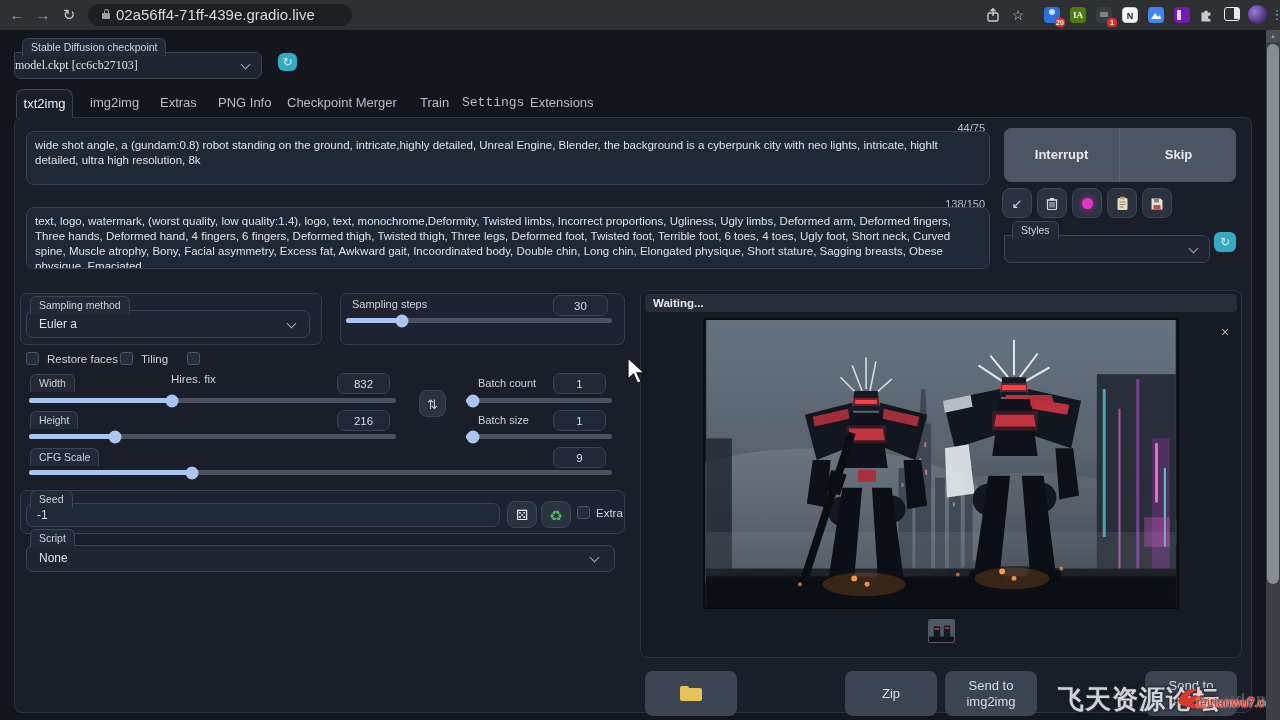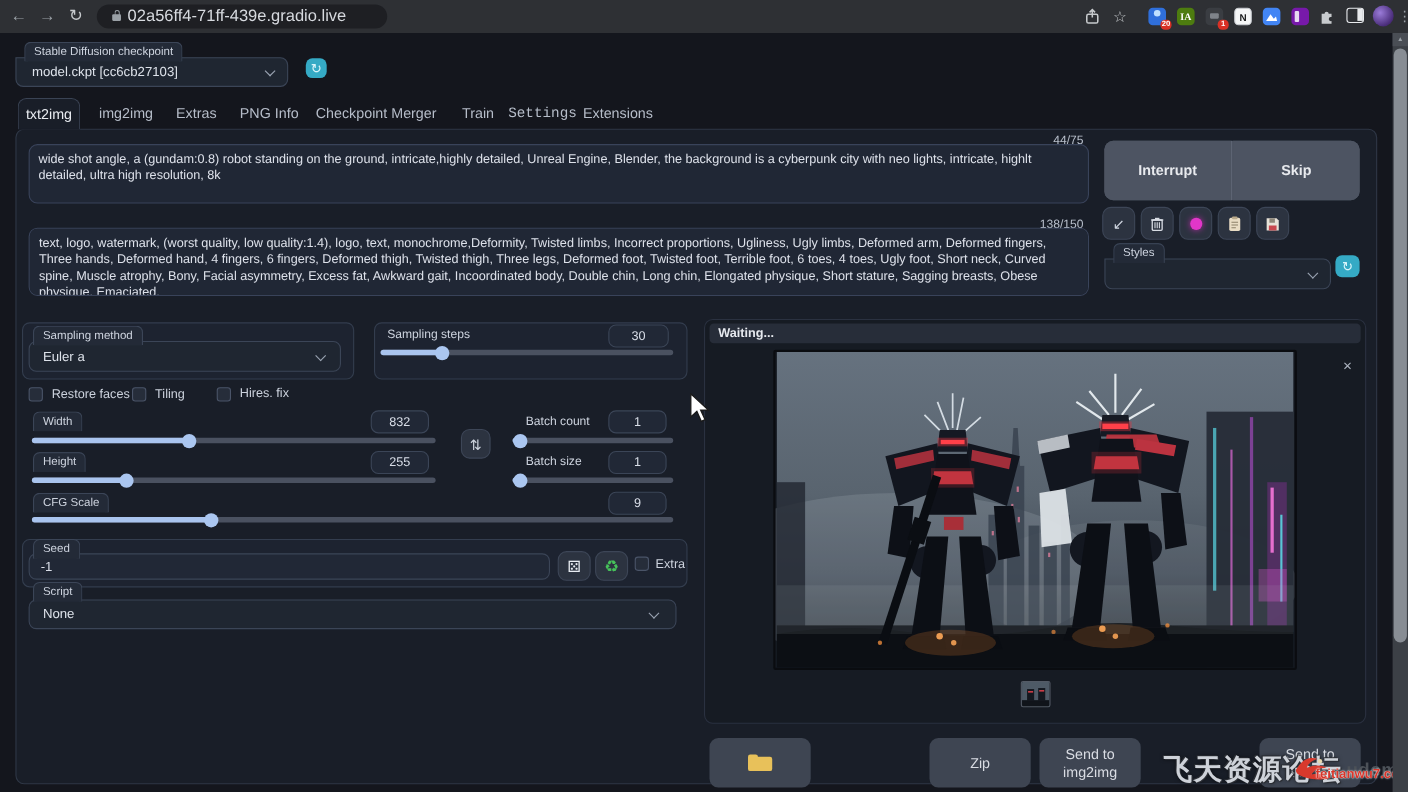--- a/index.html
+++ b/index.html
@@ -87,21 +87,21 @@
       <path d="M3.5 6.5 h2.6 a1.9 1.9 0 1 1 3.8 0 h2.6 v3 a1.9 1.9 0 1 0 0 3.6 v2.4 h-9 z" fill="#c7cacd"></path>
     </svg>
     <div class="abs" style="left:1224px;top:7px;width:16px;height:14px;border:1.6px solid #e8eaed;border-radius:3px;">
       <span style="position:absolute;right:0;top:0;width:5px;height:11px;background:#e8eaed;"></span>
     </div>
     <div class="abs" style="left:1248px;top:5px;width:19px;height:19px;border-radius:50%;background:radial-gradient(circle at 35% 35%, #9a7bd8, #4a2d7a 70%, #2a1840);"></div>
     <div class="abs navic" style="left:1266px;top:0;font-size:13px;">⋮</div>
   </div>
 
   <div class="abs chip" style="left:22px;top:38px;">Stable Diffusion checkpoint</div>
-  <div class="abs select" style="left:14px;top:52px;width:248px;height:27px;line-height:25px;padding-left:14px;border-radius:0 7px 7px 7px;">
+  <div class="abs select" style="left:14px;top:52px;width:248px;height:27px;line-height:25px;border-radius:0 7px 7px 7px;font-family:Liberation Serif, serif;">
     <span>model.ckpt [cc6cb27103]</span>
     <span class="chev abs" style="right:12px;top:8px;"></span>
   </div>
   <div class="abs cyanbtn" style="left:278px;top:53px;width:19px;height:18px;line-height:18px;">↻</div>
 
   <div class="abs tab active" style="left:16px;top:89px;width:57px;height:29px;">txt2img</div>
   <div class="abs tab" style="left:90px;top:89px;">img2img</div>
   <div class="abs tab" style="left:160px;top:89px;">Extras</div>
   <div class="abs tab" style="left:218px;top:89px;">PNG Info</div>
   <div class="abs tab" style="left:287px;top:89px;">Checkpoint Merger</div>
@@ -174,34 +174,34 @@
   </div>
 
   <div class="abs" style="left:26px;top:352px;display:flex;gap:8px;align-items:center;">
     <span class="cb"></span>
     <span class="cblabel">Restore faces</span>
   </div>
   <div class="abs" style="left:120px;top:352px;display:flex;gap:8px;align-items:center;">
     <span class="cb"></span>
     <span class="cblabel">Tiling</span>
   </div>
-  <div class="abs" style="left:197px;top:352px;display:flex;gap:8px;">
+  <div class="abs" style="left:171px;top:352px;display:flex;gap:8px;align-items:center;flex-direction:column;">
     <span class="cb"></span>
     <span class="cblabel">Hires. fix</span>
   </div>
 
   <div class="abs chip" style="left:30px;top:374px;">Width</div>
   <div class="abs numbox" style="left:337px;top:373px;width:53px;height:21px;">832</div>
   <div class="abs track" style="left:29px;top:398px;width:367px;">
     <div class="fill" style="width: 39%;"></div>
     <div class="knob" style="left: 39%;"></div>
   </div>
 
   <div class="abs chip" style="left:30px;top:411px;">Height</div>
-  <div class="abs numbox" style="left:337px;top:410px;width:53px;height:21px;">255</div>
+  <div class="abs numbox" style="left:337px;top:410px;width:53px;height:21px;">216</div>
   <div class="abs track" style="left:29px;top:434px;width:367px;">
     <div class="fill" style="width: 23.5%;"></div>
     <div class="knob" style="left: 23.5%;"></div>
   </div>
 
   <div class="abs toolbtn" style="left:419px;top:390px;width:27px;height:27px;color:#ccd2dc;font-size:13px;line-height:27px;"><span>⇅</span></div>
 
   <div class="abs flatlabel" style="left:478px;top:377px;">Batch count</div>
   <div class="abs numbox" style="left:553px;top:373px;width:53px;height:21px;">1</div>
   <div class="abs track" style="left:466px;top:398px;width:146px;">

